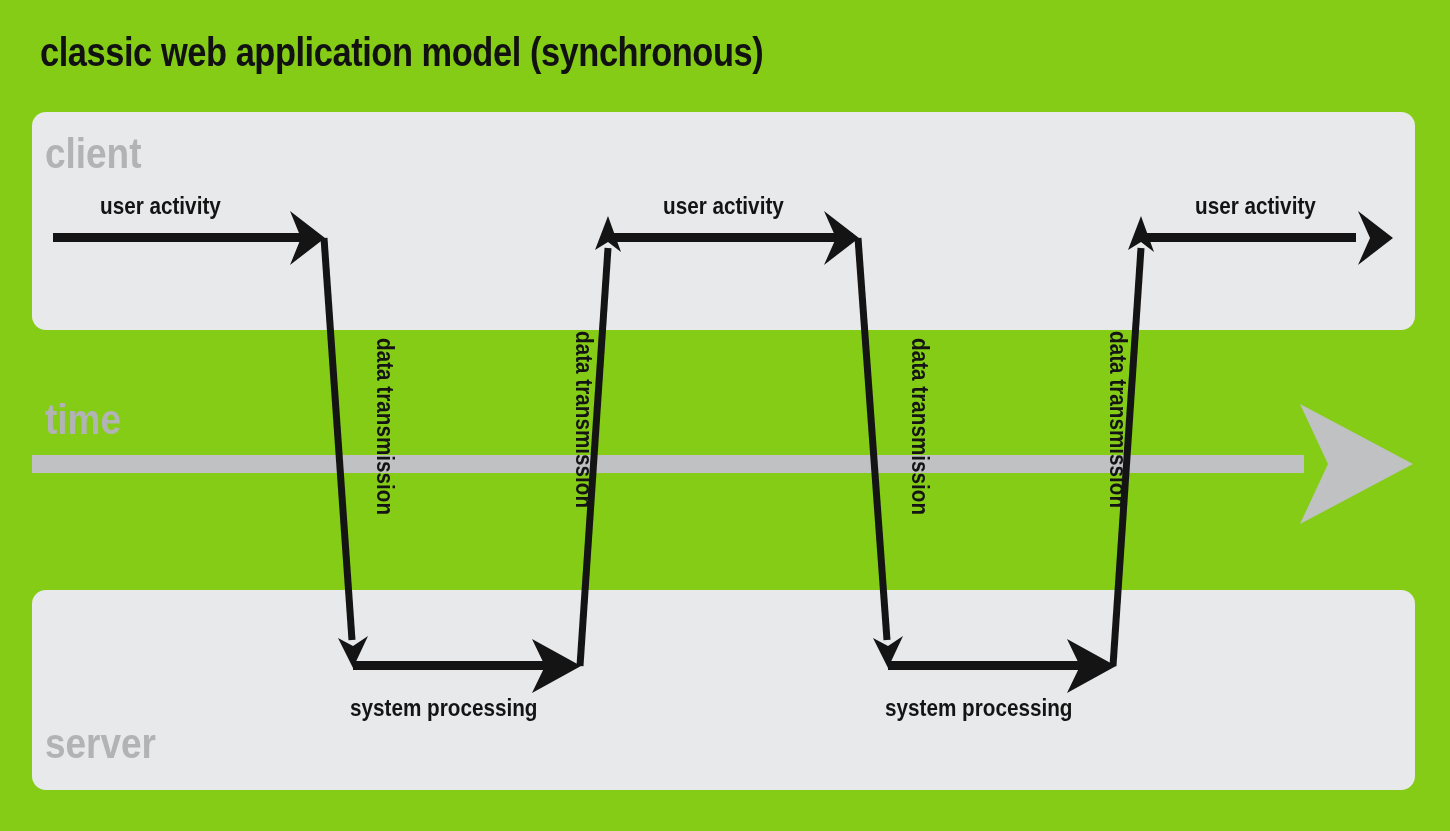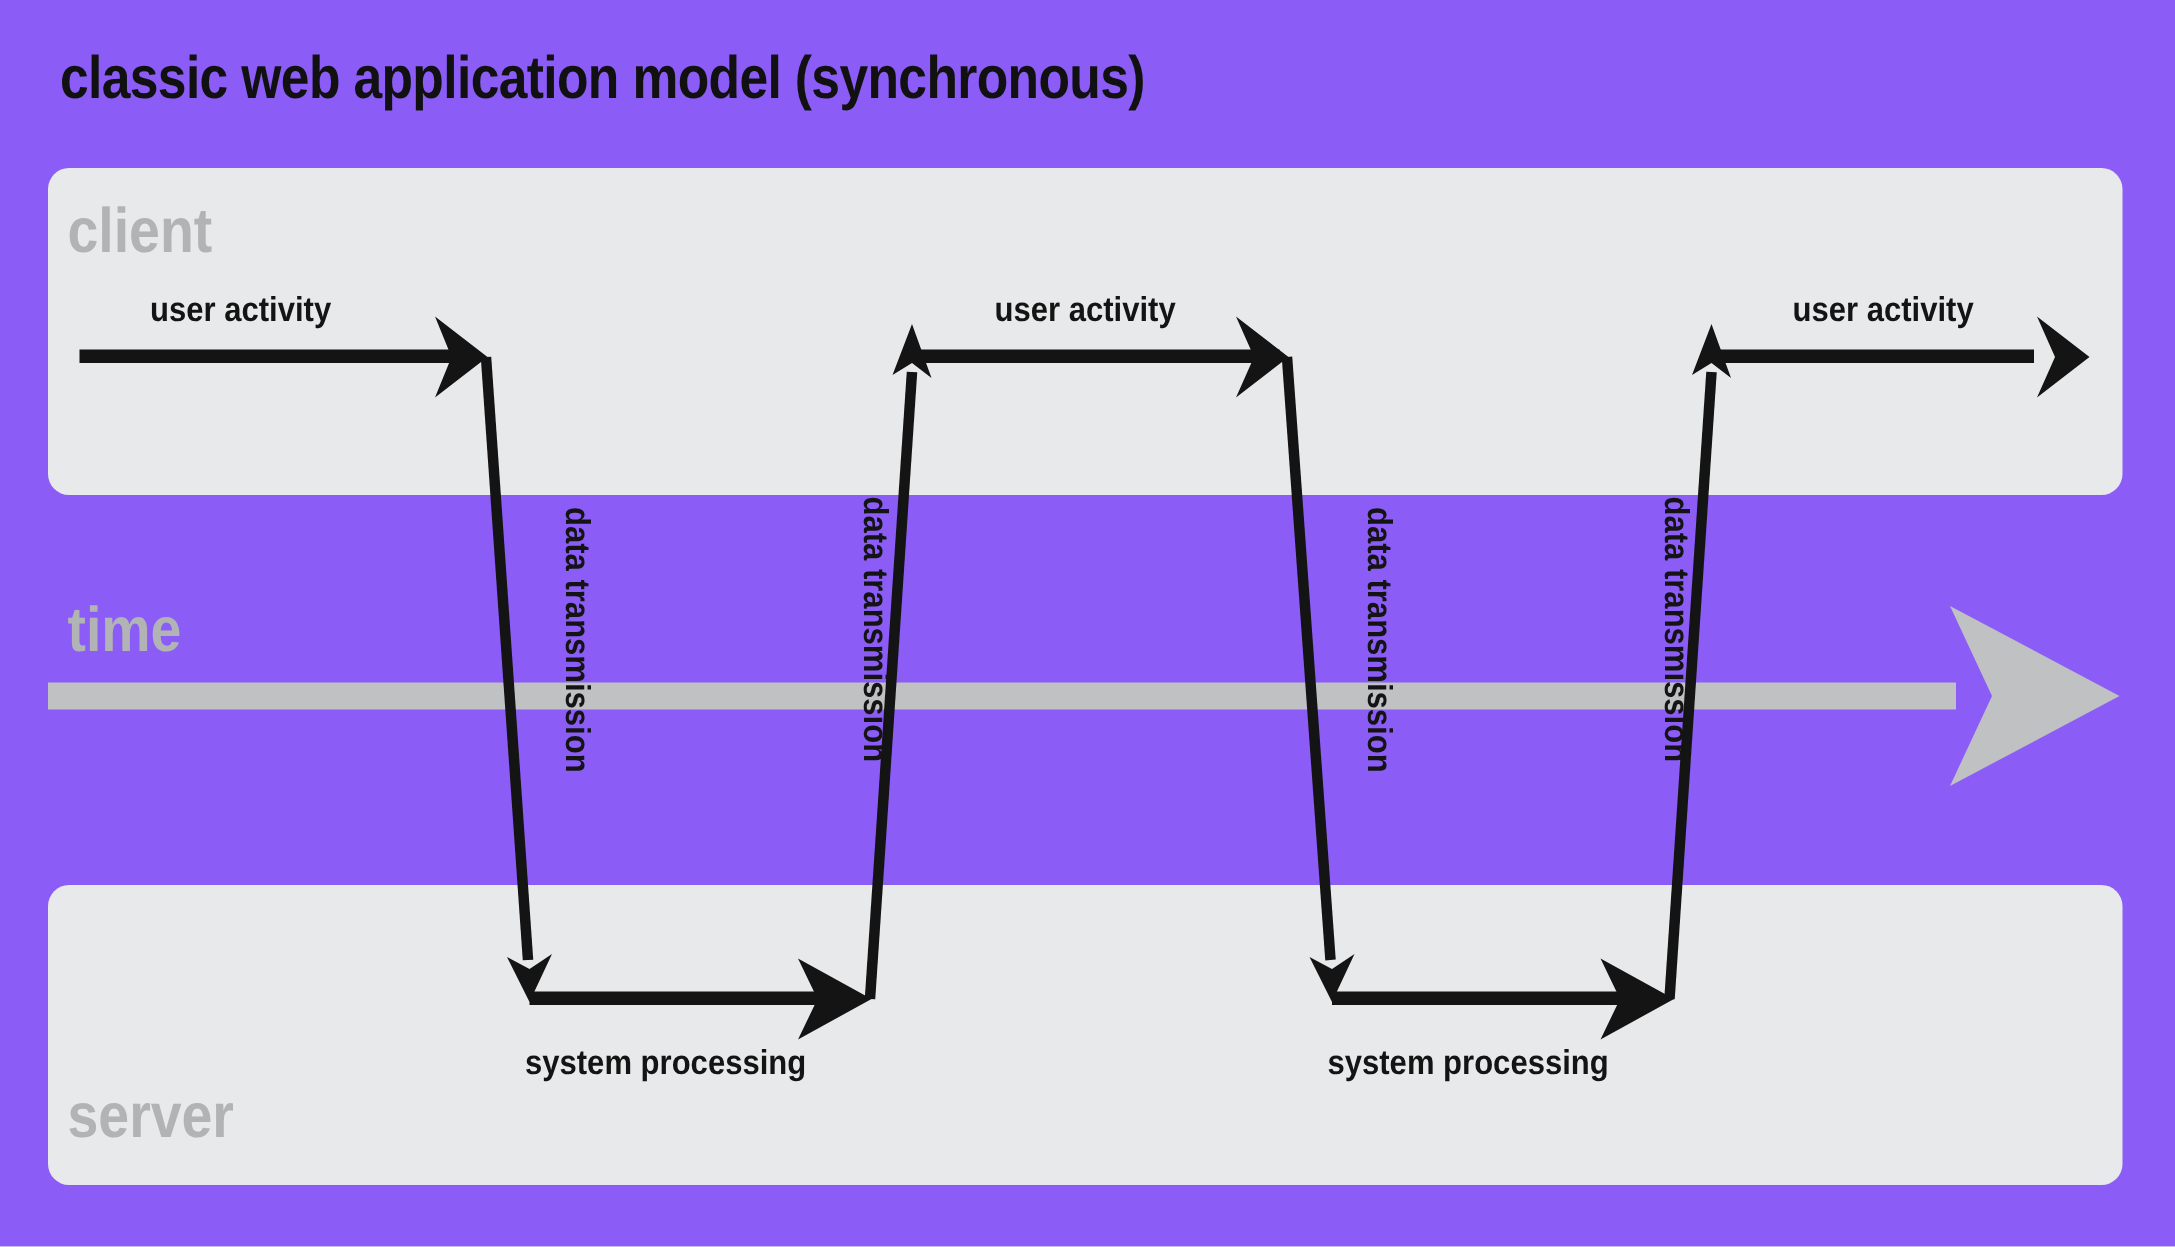--- a/index.html
+++ b/index.html
@@ -10,21 +10,21 @@
   body {
     width: 1450px;
     height: 831px;
     font-family: "Liberation Sans", sans-serif;
     overflow: hidden;
   }
   #stage {
     position: relative;
     width: 1450px;
     height: 831px;
-    background: #8b5cf6;
+    background: #84cc16;
   }
   .title {
     position: absolute;
     left: 40px;
     top: 30px;
     font-family: "Liberation Sans", sans-serif;
     font-weight: bold;
     font-size: 40px;
     letter-spacing: -0.5px;
     color: #111111;

